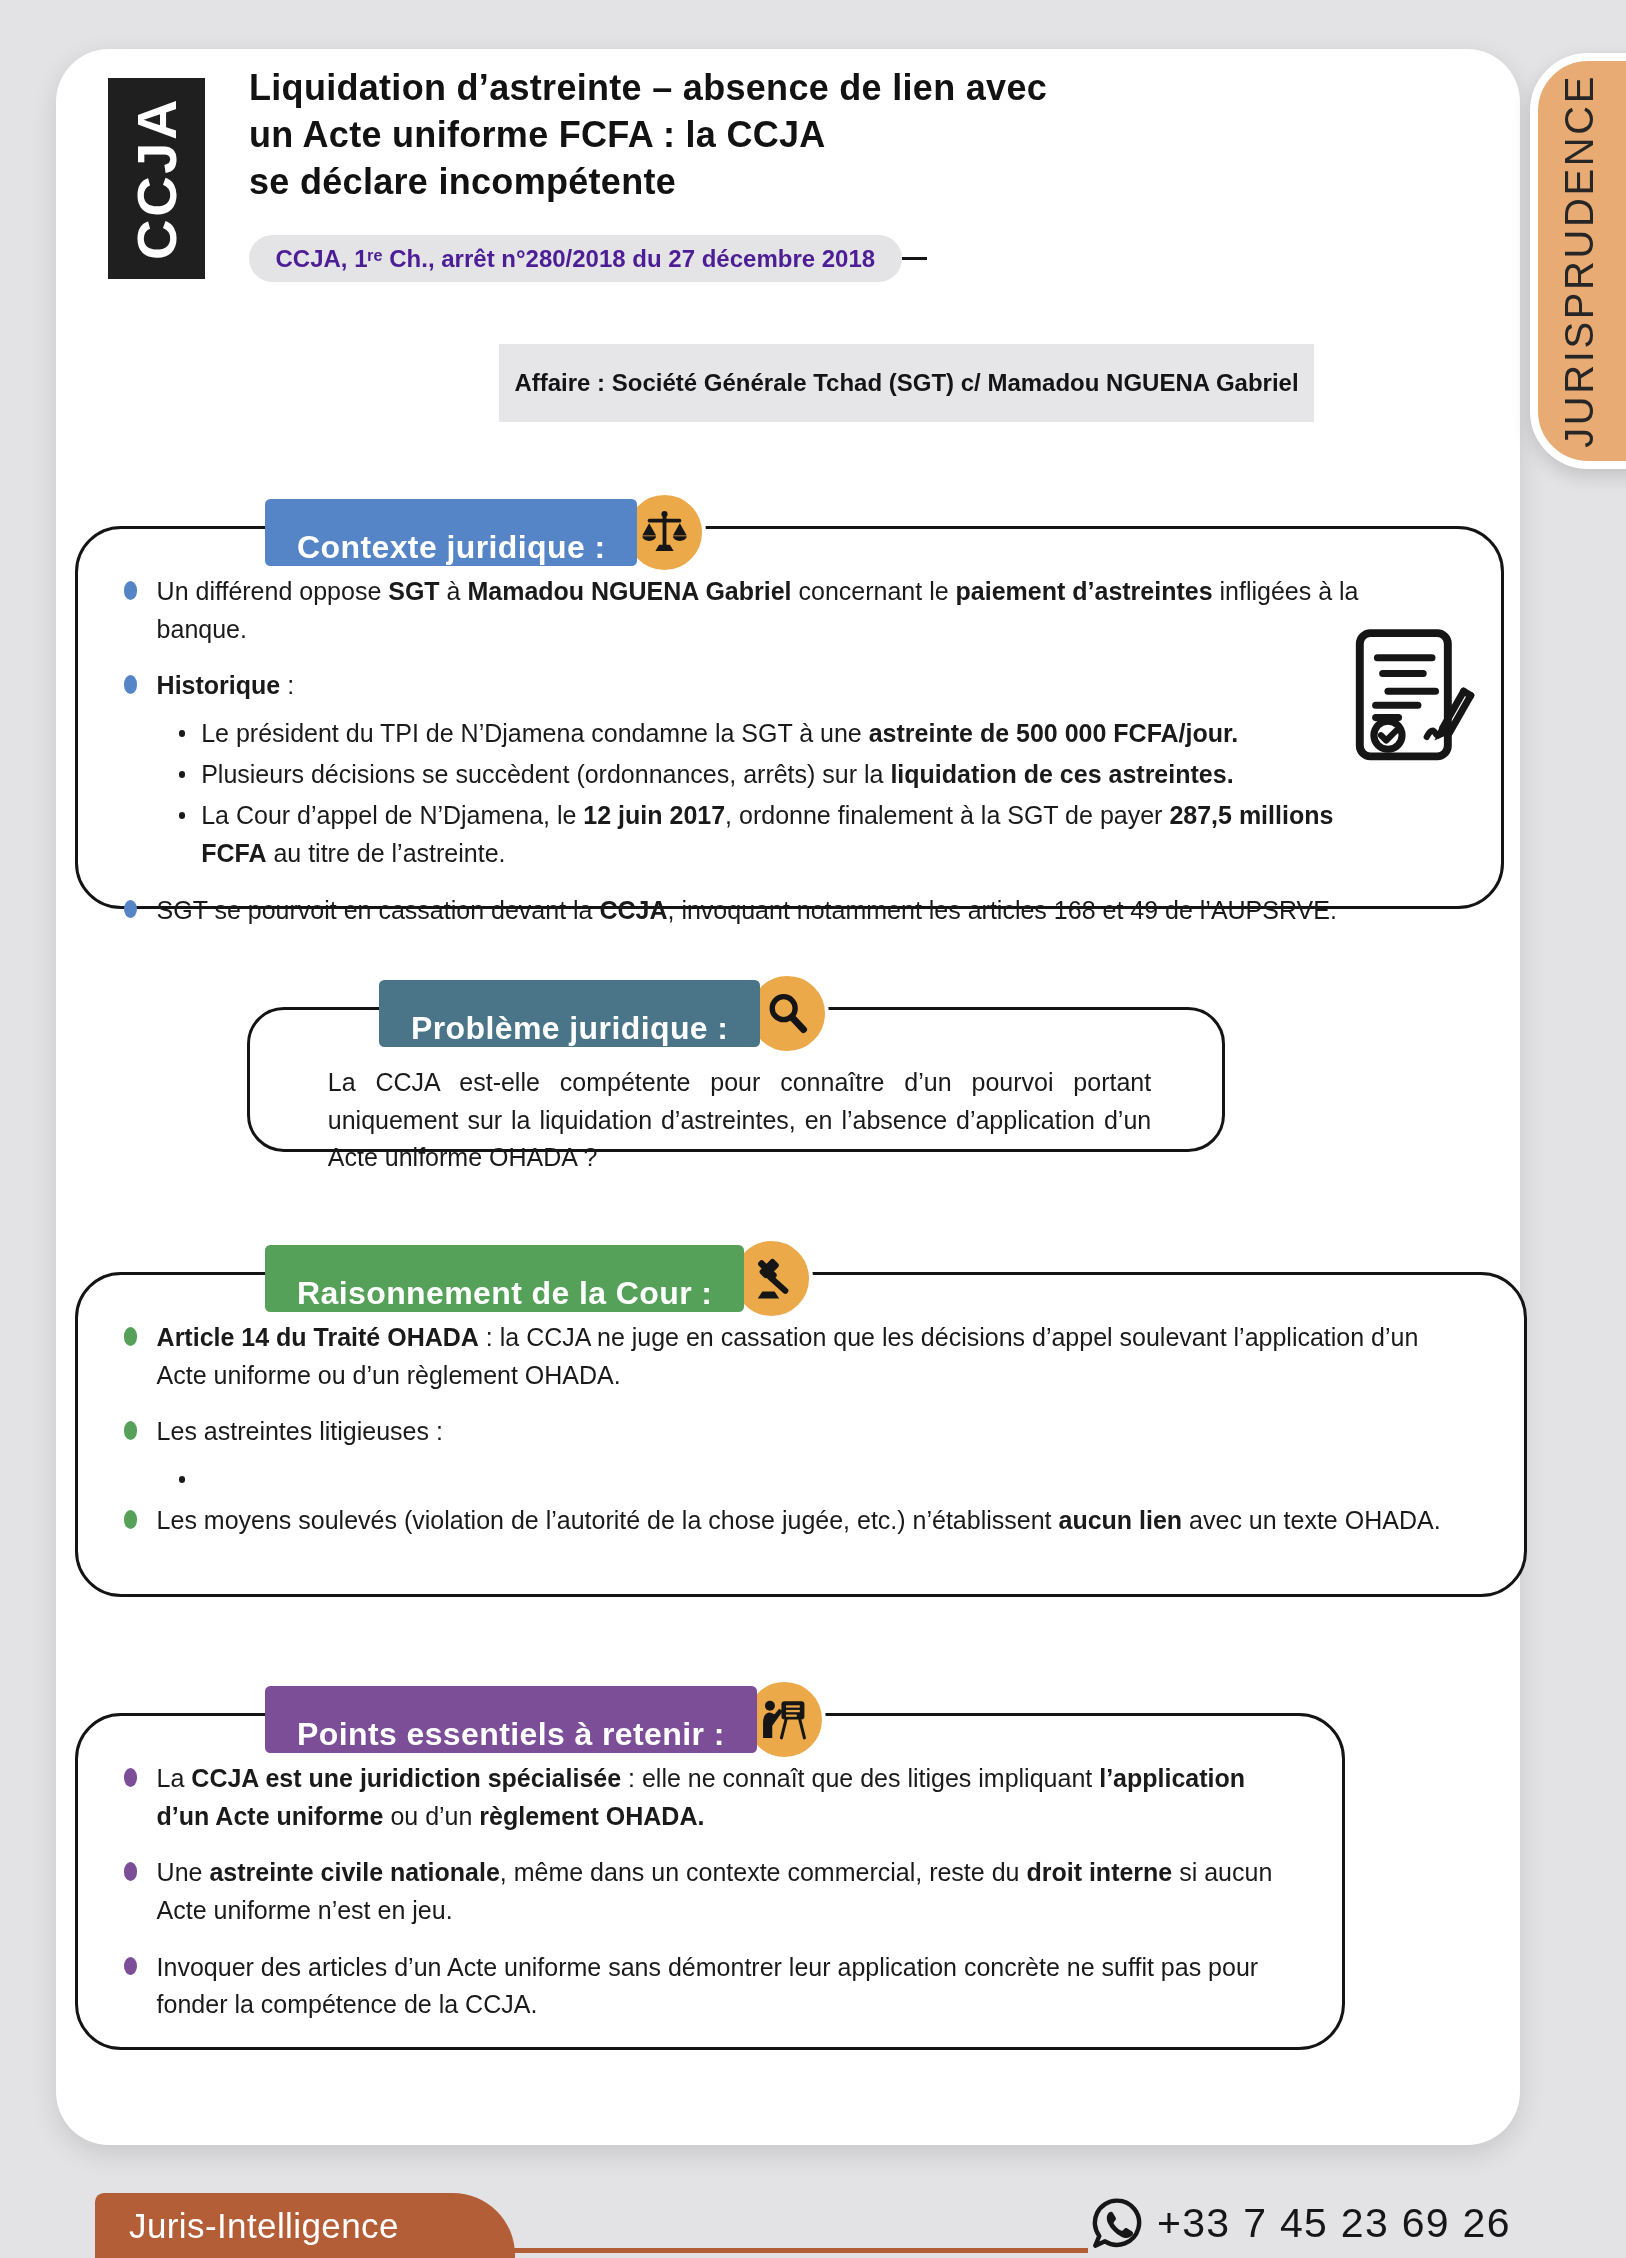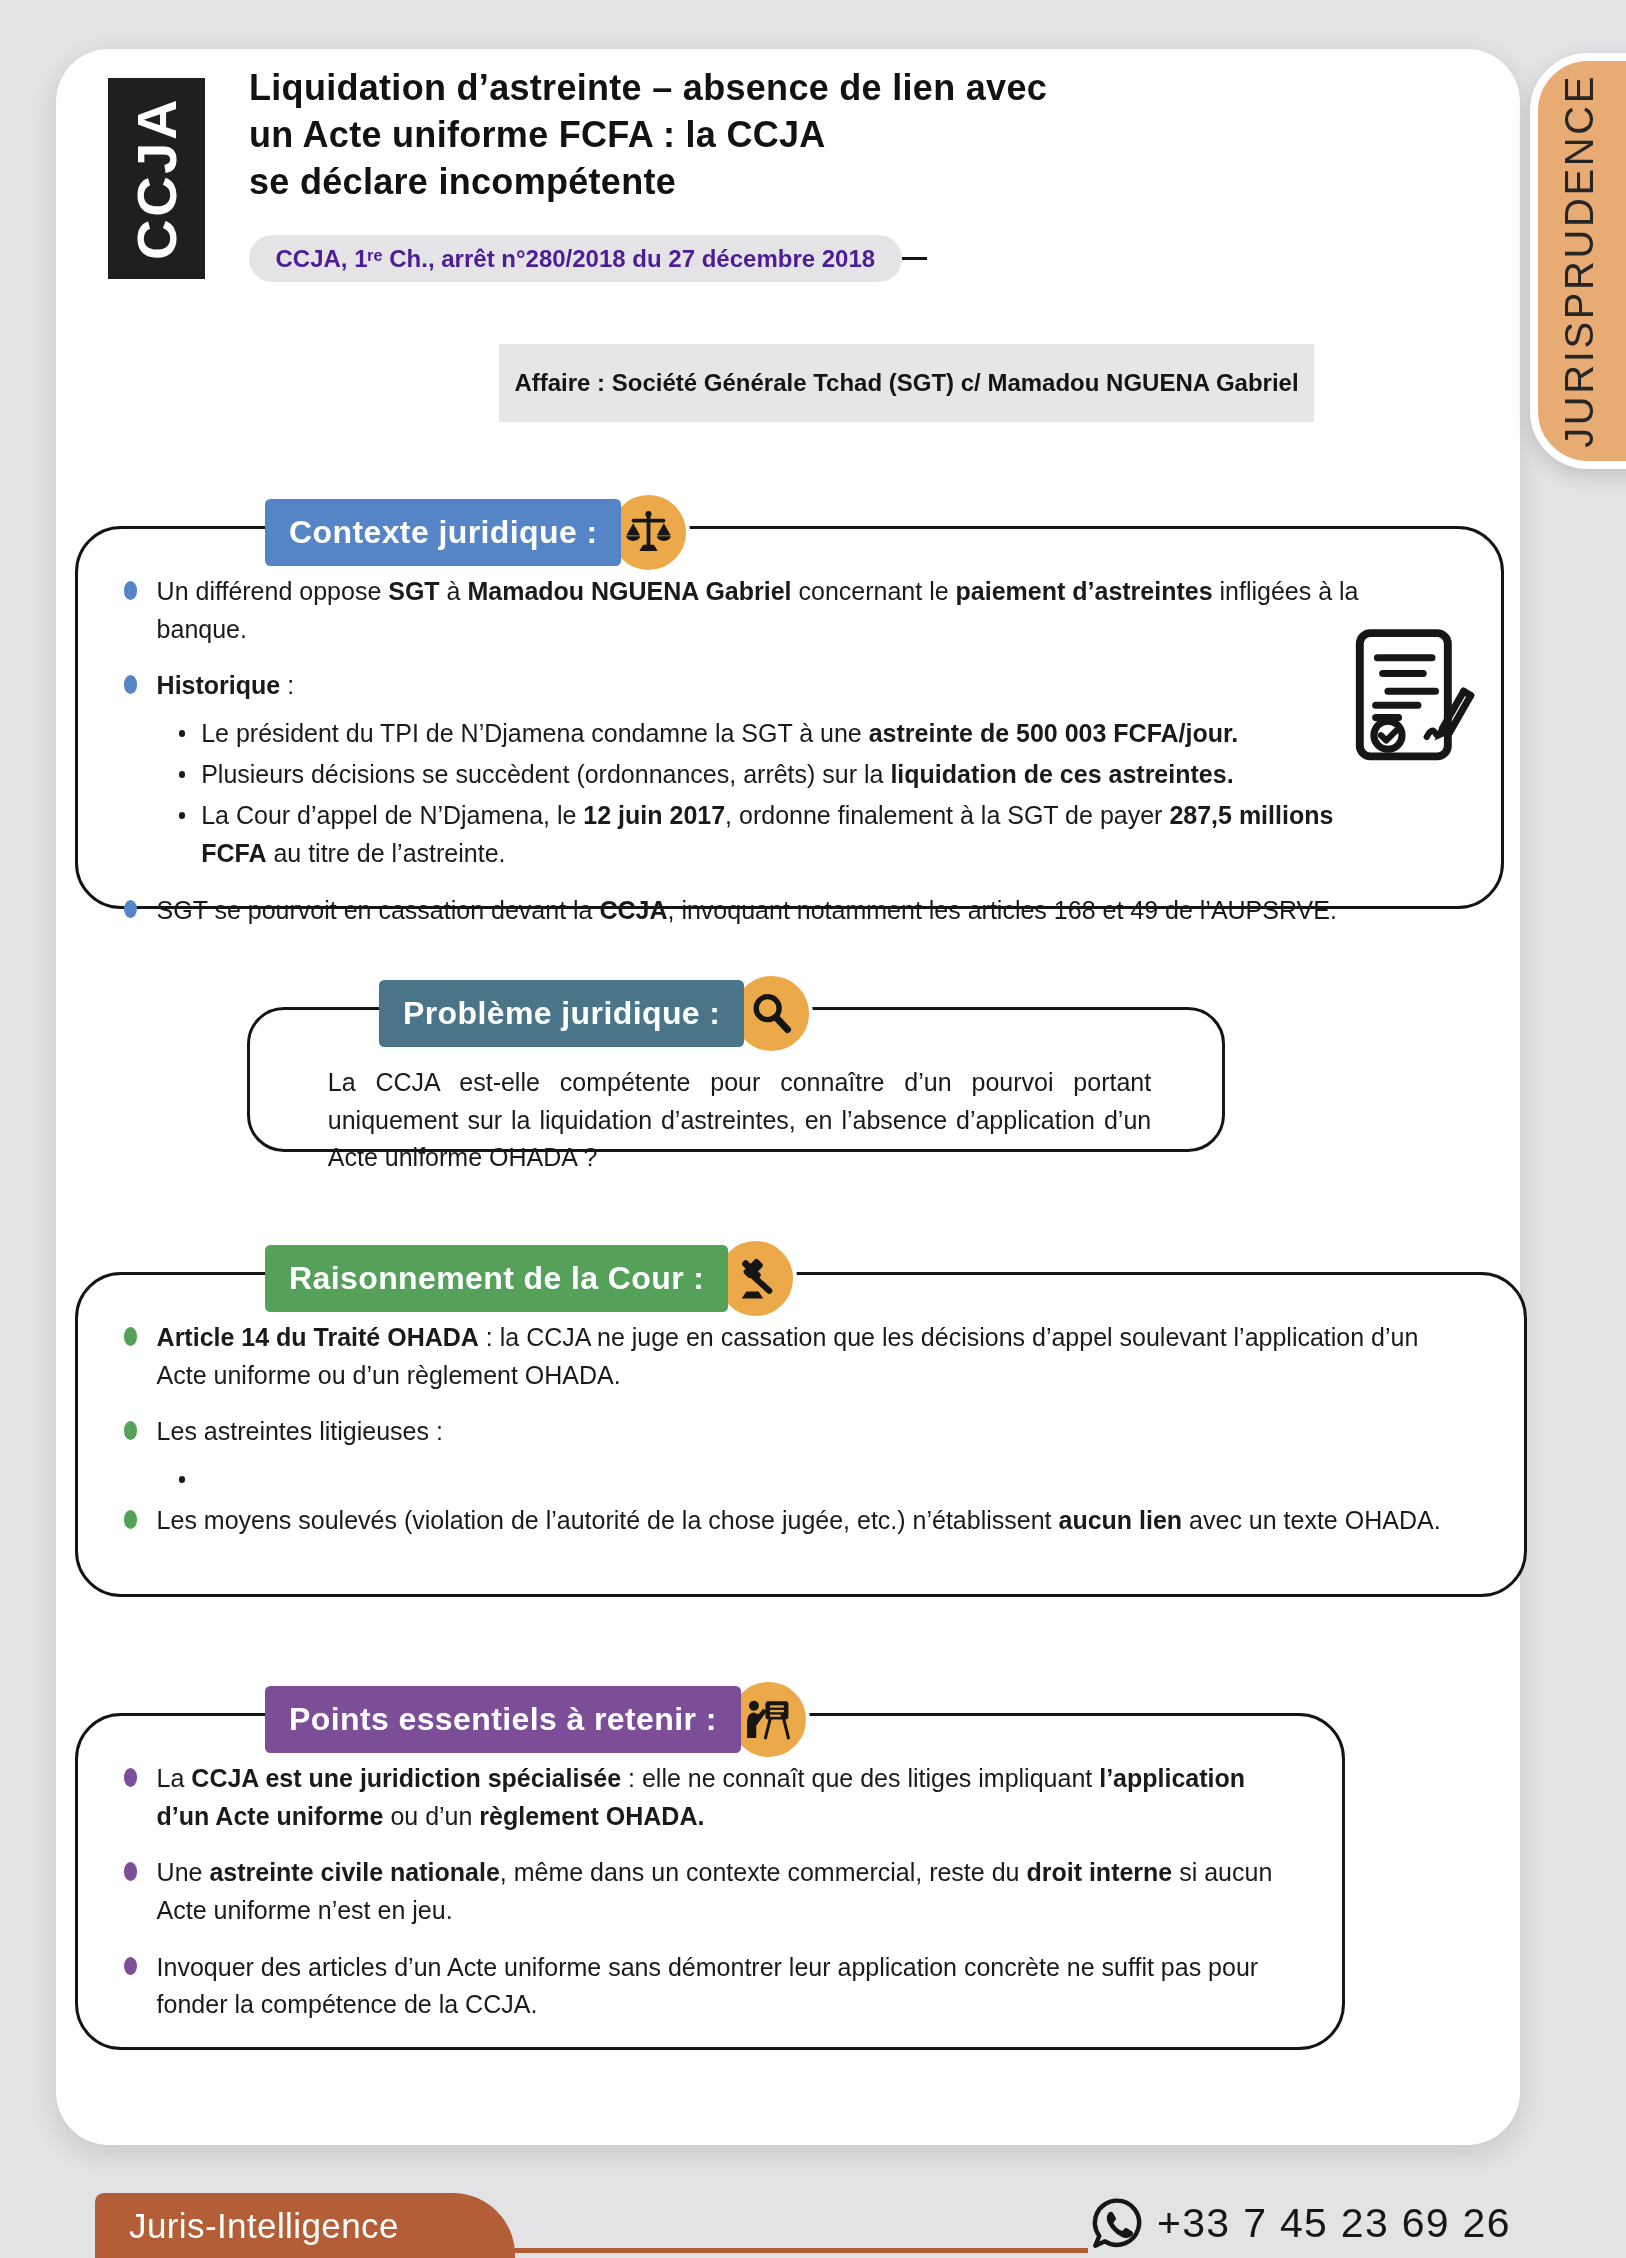--- a/index.html
+++ b/index.html
@@ -28,21 +28,21 @@
   .ref-row{position:absolute;left:249px;top:235px;display:flex;align-items:center;}
   .ref-pill{background:#e4e4e7;border-radius:25px;padding:9.7px 26.5px;font-size:24px;font-weight:bold;color:#4c1d95;white-space:nowrap;}
   .ref-dash{width:25px;height:3.5px;background:#141414;}
 
   .affaire{position:absolute;left:499px;top:344px;width:815px;height:78px;background:#e6e6e8;
         display:flex;align-items:center;justify-content:center;font-size:24px;font-weight:bold;color:#141414;}
 
   
   .box{position:absolute;background:#ffffff;border:3.5px solid #141414;box-sizing:border-box;}
   .head{position:absolute;top:-39px;display:flex;align-items:center;height:85px;}
-  .pill{height:67px;display:flex;align-items:center;padding:0 24px;border-radius:5.3px;color:#ffffff;
+  .pill{height:67px;display:flex;align-items:flex-end;padding:0 32px;border-radius:5.3px;color:#ffffff;
         font-size:32px;font-weight:bold;letter-spacing:0.4px;white-space:nowrap;z-index:2;}
   .badge{width:83px;height:83px;border-radius:50%;border:4.4px solid #ffffff;background:#eca94a;
         display:flex;align-items:center;justify-content:center;margin-left:-14px;flex:none;z-index:1;box-sizing:border-box;}
   .badge svg{width:49px;height:49px;}
 
   .s1{left:75px;top:526px;width:1429px;height:383px;border-radius:46px;}
   .s1 .head{left:187px;}
   .s2{left:247px;top:1007px;width:978px;height:145px;border-radius:37px;}
   .s2 .head{left:129px;}
   .s3{left:75px;top:1272px;width:1452px;height:325px;border-radius:46px;}
@@ -123,21 +123,21 @@
           <span class="dot" style="background: rgb(85, 133, 198);"></span>
           <div class="btext">Un différend oppose <strong>SGT</strong> à <strong>Mamadou NGUENA Gabriel</strong> concernant le <strong>paiement d’astreintes</strong> infligées à la banque.</div>
         </div>
         <div class="bullet">
           <span class="dot" style="background: rgb(85, 133, 198);"></span>
           <div class="btext"><strong>Historique</strong> :</div>
         </div>
         <div class="subs">
           <div class="sub">
             <span class="sdot"></span>
-            <div>Le président du TPI de N’Djamena condamne la SGT à une <strong>astreinte de 500 003 FCFA/jour.</strong></div>
+            <div>Le président du TPI de N’Djamena condamne la SGT à une <strong>astreinte de 500 000 FCFA/jour.</strong></div>
           </div>
           <div class="sub">
             <span class="sdot"></span>
             <div>Plusieurs décisions se succèdent (ordonnances, arrêts) sur la <strong>liquidation de ces astreintes.</strong></div>
           </div>
           <div class="sub">
             <span class="sdot"></span>
             <div>La Cour d’appel de N’Djamena, le <strong>12 juin 2017</strong>, ordonne finalement à la SGT de payer <strong>287,5 millions FCFA</strong> au titre de l’astreinte.</div>
           </div>
         </div>

